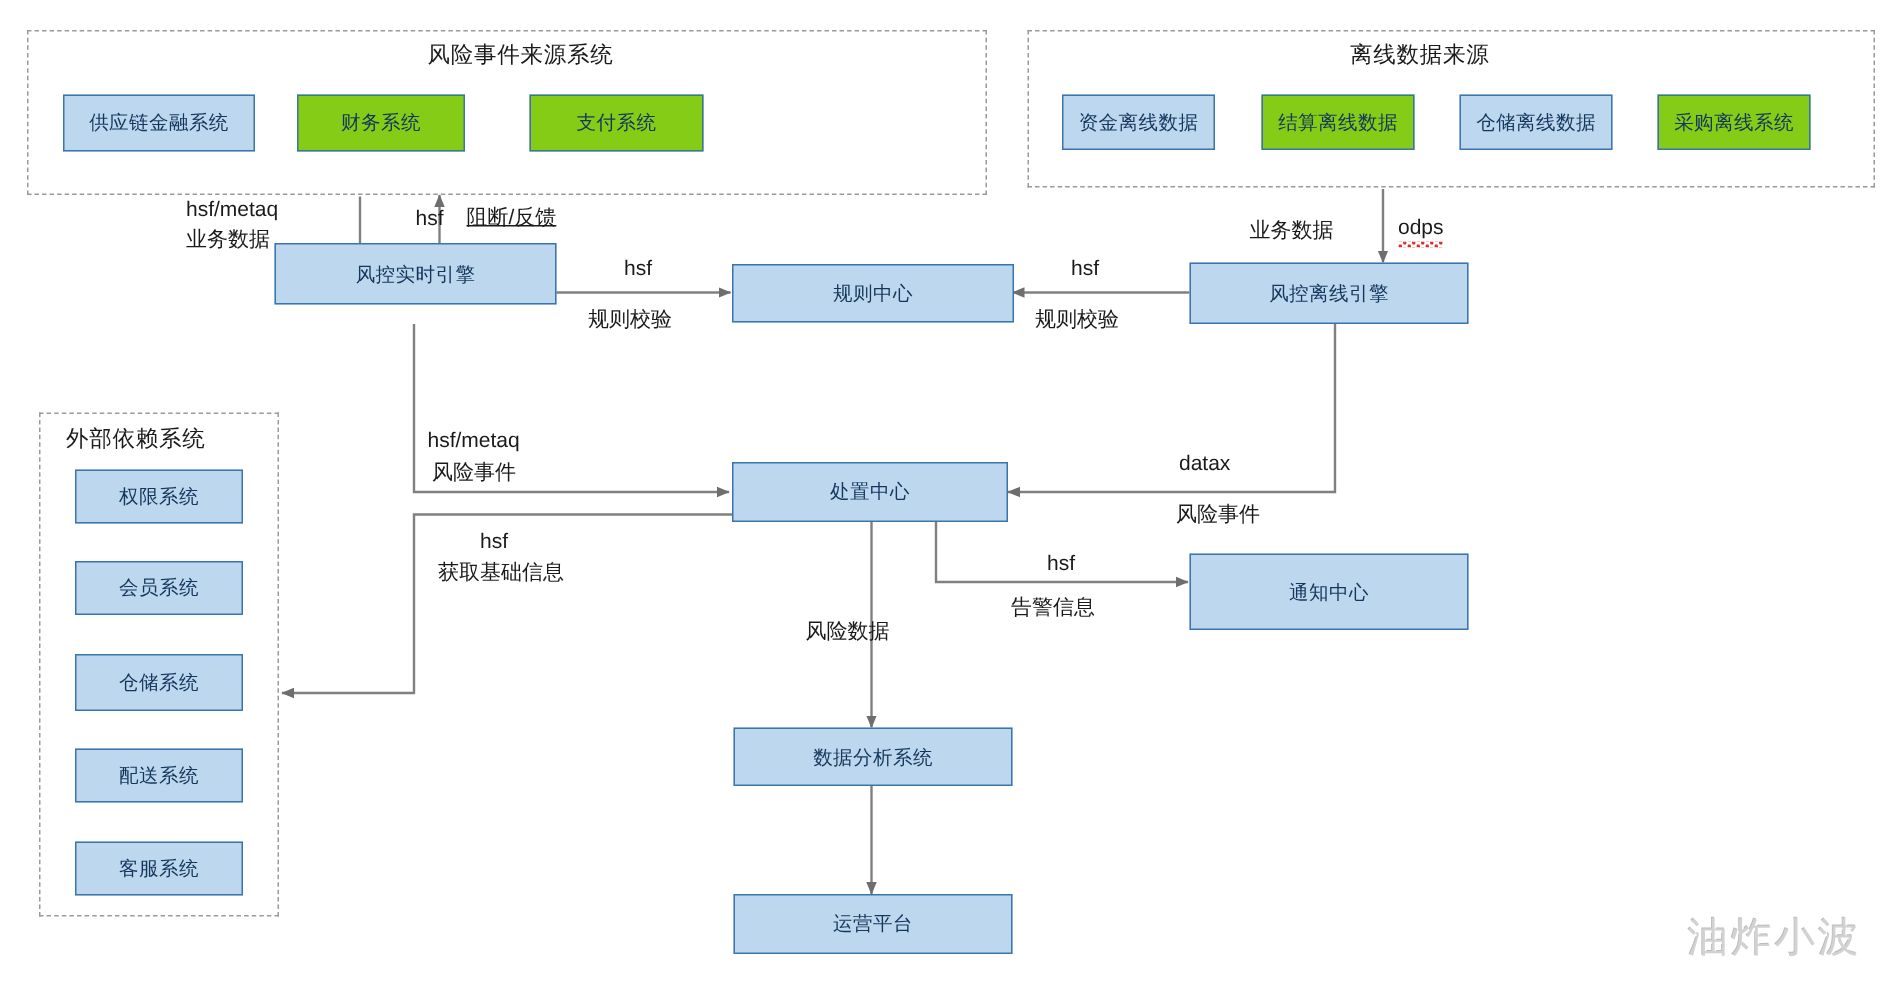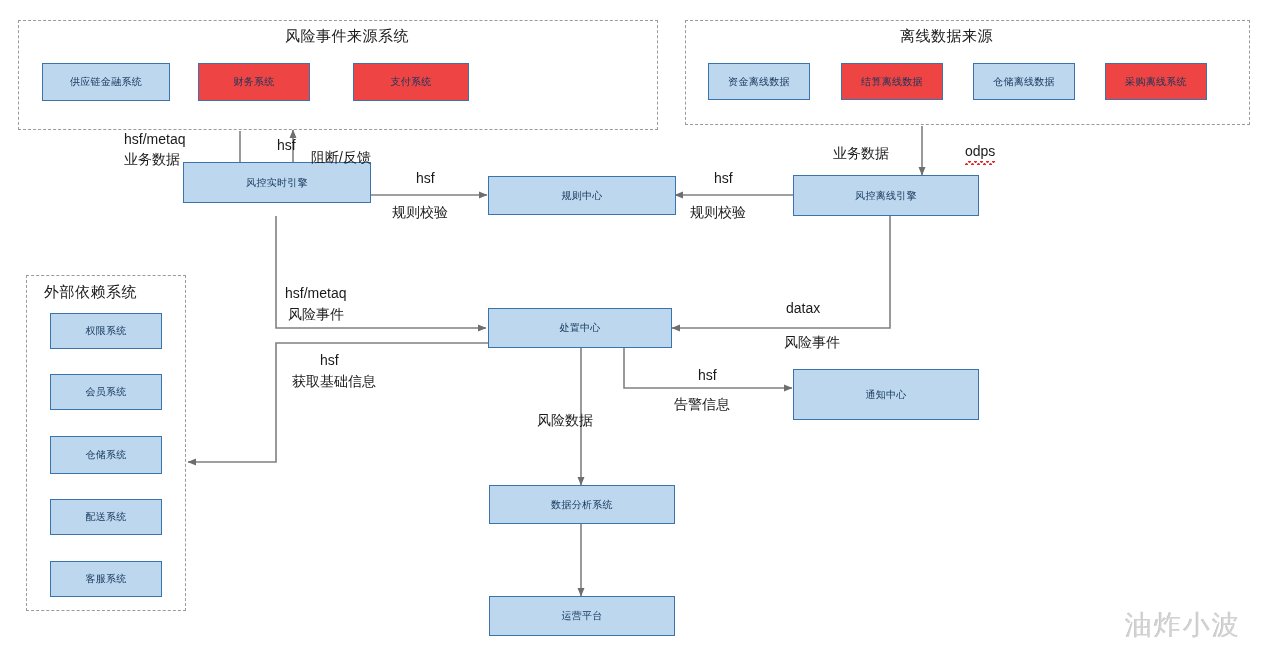--- a/index.html
+++ b/index.html
@@ -32,47 +32,46 @@
     white-space: nowrap;
     letter-spacing: 0.5px;
   }
   
   .node {
     position: absolute;
     box-sizing: border-box;
     background: #bdd7ee;
     border: 1px solid #3a74ad;
     color: #14365c;
-    font-size: 10px;
+    font-size: 13px;
     display: flex;
     align-items: center;
     justify-content: center;
     text-align: center;
     line-height: 1.2;
     letter-spacing: 0.3px;
   }
   .node.pale {
-    background: #ef4444;
+    background: #84cc16;
   }
   
   .elabel {
     position: absolute;
     font-size: 14px;
     color: #1a1a1a;
     white-space: nowrap;
     line-height: 1.25;
   }
   .elabel.cn {
     font-size: 14px;
   }
   
   .squiggle {
     position: relative;
     display: inline-block;
-    margin-left: 33px;
   }
   .squiggle::after {
     content: "";
     position: absolute;
     left: 0;
     right: 0;
     bottom: -4px;
     height: 4px;
     background-image:
       radial-gradient(circle at 1.5px 3.2px, #e02b2b 1.1px, transparent 1.3px),
@@ -172,21 +171,21 @@
   <div class="node" style="left:793px; top:369px; width:186px; height:51px;">通知中心</div>
 
   <div class="node" style="left:489px; top:485px; width:186px; height:39px;">数据分析系统</div>
 
   <div class="node" style="left:489px; top:596px; width:186px; height:40px;">运营平台</div>
 
   <div class="elabel" style="left:124px; top:131px;">hsf/metaq</div>
   <div class="elabel cn" style="left:124px; top:151px;">业务数据</div>
 
   <div class="elabel" style="left:277px; top:137px;">hsf</div>
-  <div class="elabel cn" style="left:311px; top:149px;">阻断/反馈</div>
+  <div class="elabel cn" style="left:311px; top:136px;text-decoration:underline;">阻断/反馈</div>
 
   <div class="elabel" style="left:416px; top:170px;">hsf</div>
   <div class="elabel cn" style="left:392px; top:204px;">规则校验</div>
 
   <div class="elabel" style="left:714px; top:170px;">hsf</div>
   <div class="elabel cn" style="left:690px; top:204px;">规则校验</div>
 
   <div class="elabel cn" style="left:833px; top:145px;">业务数据</div>
   <div class="elabel" style="left:932px; top:143px;"><span class="squiggle">odps</span></div>
 

